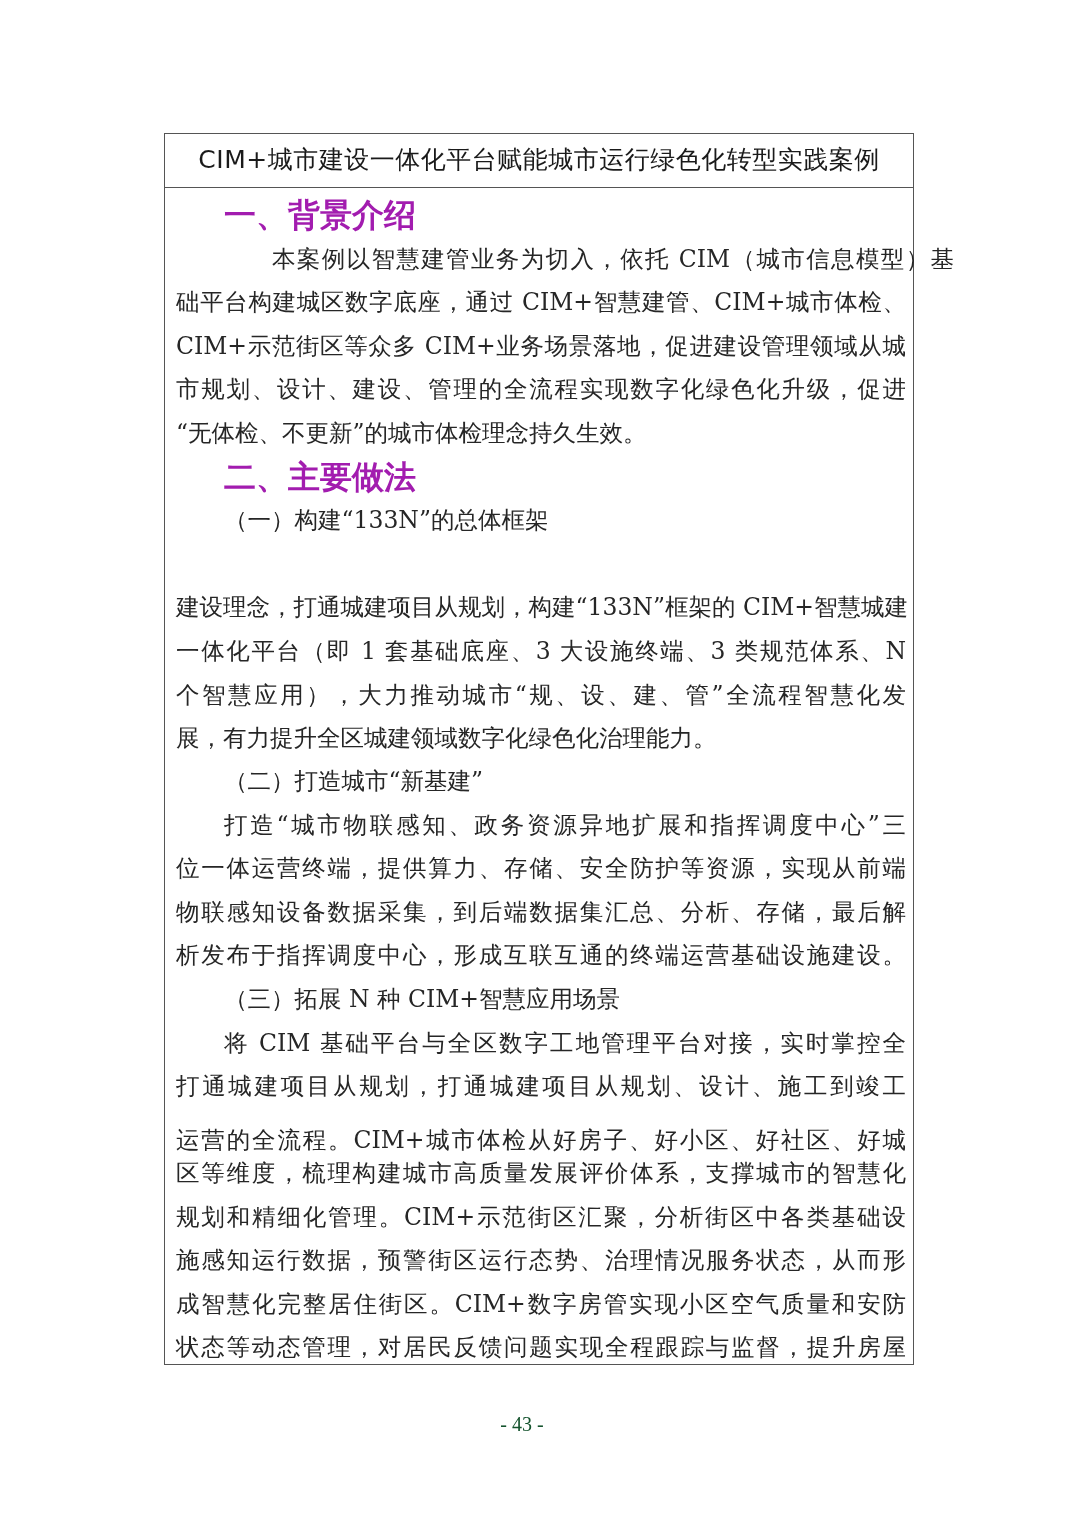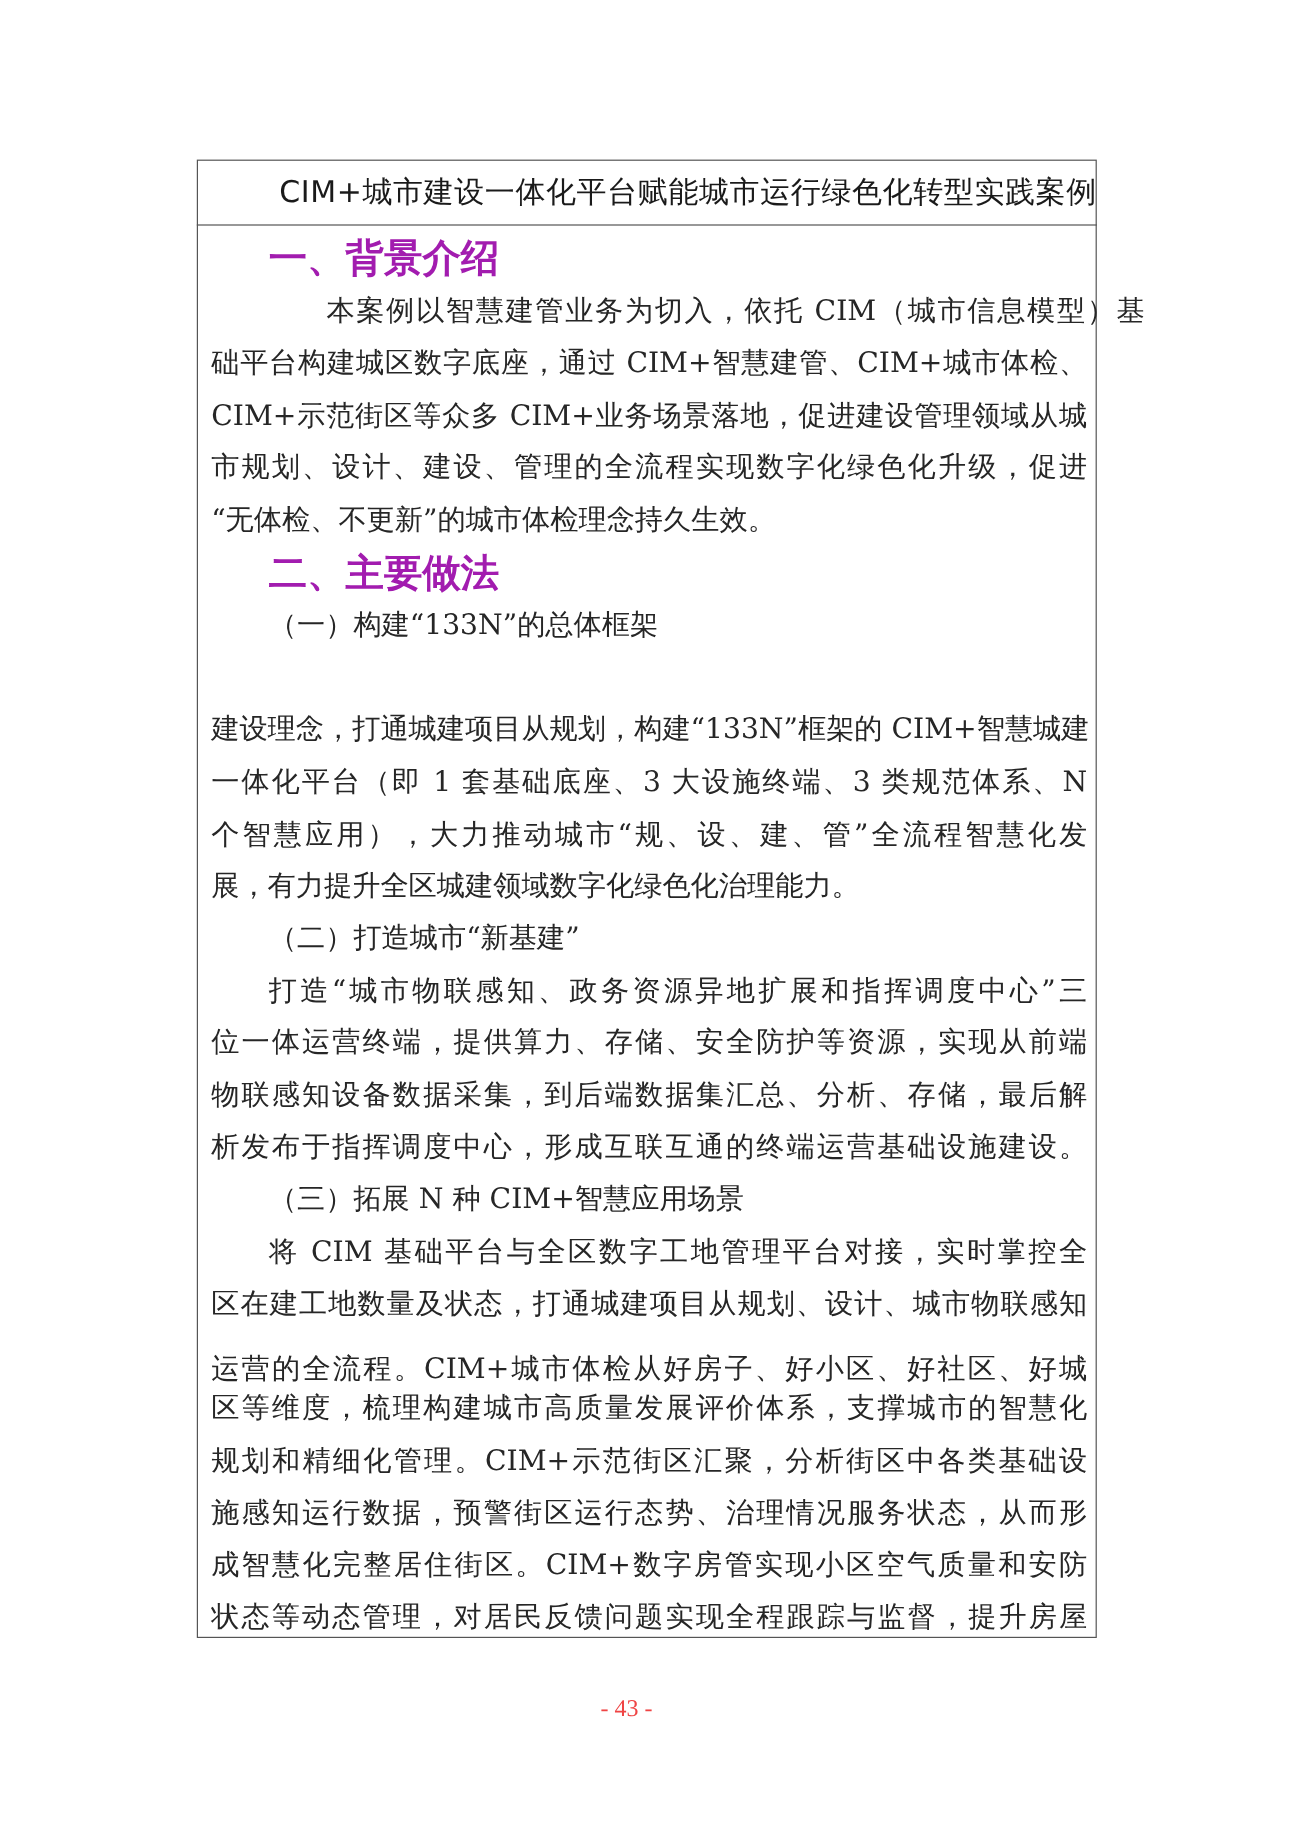--- a/index.html
+++ b/index.html
@@ -10,40 +10,40 @@
   .page { position: absolute; left: 0; top: 0; width: 1080px; height: 1528px; }
   .table-box {
     position: absolute; left: 164px; top: 133px; width: 750px; height: 1232px;
     border: 1.5px solid #555; box-sizing: border-box;
   }
   .header-divider {
     position: absolute; left: 164px; top: 187px; width: 750px; height: 0;
     border-top: 1.5px solid #555;
   }
   .title {
-    position: absolute; left: 164px; top: 140px; width: 750px; text-align: right;
+    position: absolute; left: 164px; top: 140px; width: 750px; text-align: center;
     font-size: 25px; line-height: 40px; letter-spacing: 0.5px; color: #1a1a1a;
     font-family: "DejaVu Sans", "Liberation Sans", sans-serif;
   }
   .line {
     position: absolute; left: 176px; width: 730px; height: 36px;
     font-size: 23.5px; line-height: 36px; white-space: nowrap; color: #262626;
     text-align: justify; text-align-last: justify; letter-spacing: 0;
   }
   .line.last { text-align-last: left; }
   .line.indent { left: 224px; width: 682px; }
   .line.sub { left: 224px; width: 682px; text-align-last: left; }
   .heading {
     position: absolute; left: 224px; height: 36px; font-size: 32px; line-height: 36px;
     font-weight: bold; color: #a21caf; white-space: nowrap;
     font-family: "DejaVu Sans", "Liberation Sans", sans-serif;
   }
   .page-number {
     position: absolute; left: 0; width: 1044px; top: 1410px; text-align: center;
-    font-size: 20px; line-height: 28px; color: #ef4444;
+    font-size: 20px; line-height: 28px; color: #14532d;
     font-family: "Liberation Serif", "DejaVu Serif", serif;
   }
 </style>
 </head>
 <body>
 
 <div class="page">
   <div class="table-box"></div>
   <div class="header-divider"></div>
 
@@ -65,21 +65,21 @@
   <div class="line last" style="top:720px;">展，有力提升全区城建领域数字化绿色化治理能力。</div>
 
   <div class="line sub" style="top:763px;">（二）打造城市“新基建”</div>
   <div class="line indent" style="top:807px;">打造“城市物联感知、政务资源异地扩展和指挥调度中心”三</div>
   <div class="line" style="top:850px;">位一体运营终端，提供算力、存储、安全防护等资源，实现从前端</div>
   <div class="line" style="top:894px;">物联感知设备数据采集，到后端数据集汇总、分析、存储，最后解</div>
   <div class="line" style="top:937px;">析发布于指挥调度中心，形成互联互通的终端运营基础设施建设。</div>
 
   <div class="line sub" style="top:981px;">（三）拓展 N 种 CIM+智慧应用场景</div>
   <div class="line indent" style="top:1025px;">将 CIM 基础平台与全区数字工地管理平台对接，实时掌控全</div>
-  <div class="line" style="top:1068px;">区在建工地数量及状态，打通城建项目从规划、设计、城市物联感知</div>
+  <div class="line" style="top:1068px;">打通城建项目从规划，打通城建项目从规划、设计、施工到竣工</div>
   <div class="line" style="top:1112px;margin-top:10px;">运营的全流程。CIM+城市体检从好房子、好小区、好社区、好城</div>
   <div class="line" style="top:1155px;">区等维度，梳理构建城市高质量发展评价体系，支撑城市的智慧化</div>
   <div class="line" style="top:1199px;">规划和精细化管理。CIM+示范街区汇聚，分析街区中各类基础设</div>
   <div class="line" style="top:1242px;">施感知运行数据，预警街区运行态势、治理情况服务状态，从而形</div>
   <div class="line" style="top:1286px;">成智慧化完整居住街区。CIM+数字房管实现小区空气质量和安防</div>
   <div class="line" style="top:1329px;">状态等动态管理，对居民反馈问题实现全程跟踪与监督，提升房屋</div>
 
   <div class="page-number">- 43 -</div>
 </div>
 

